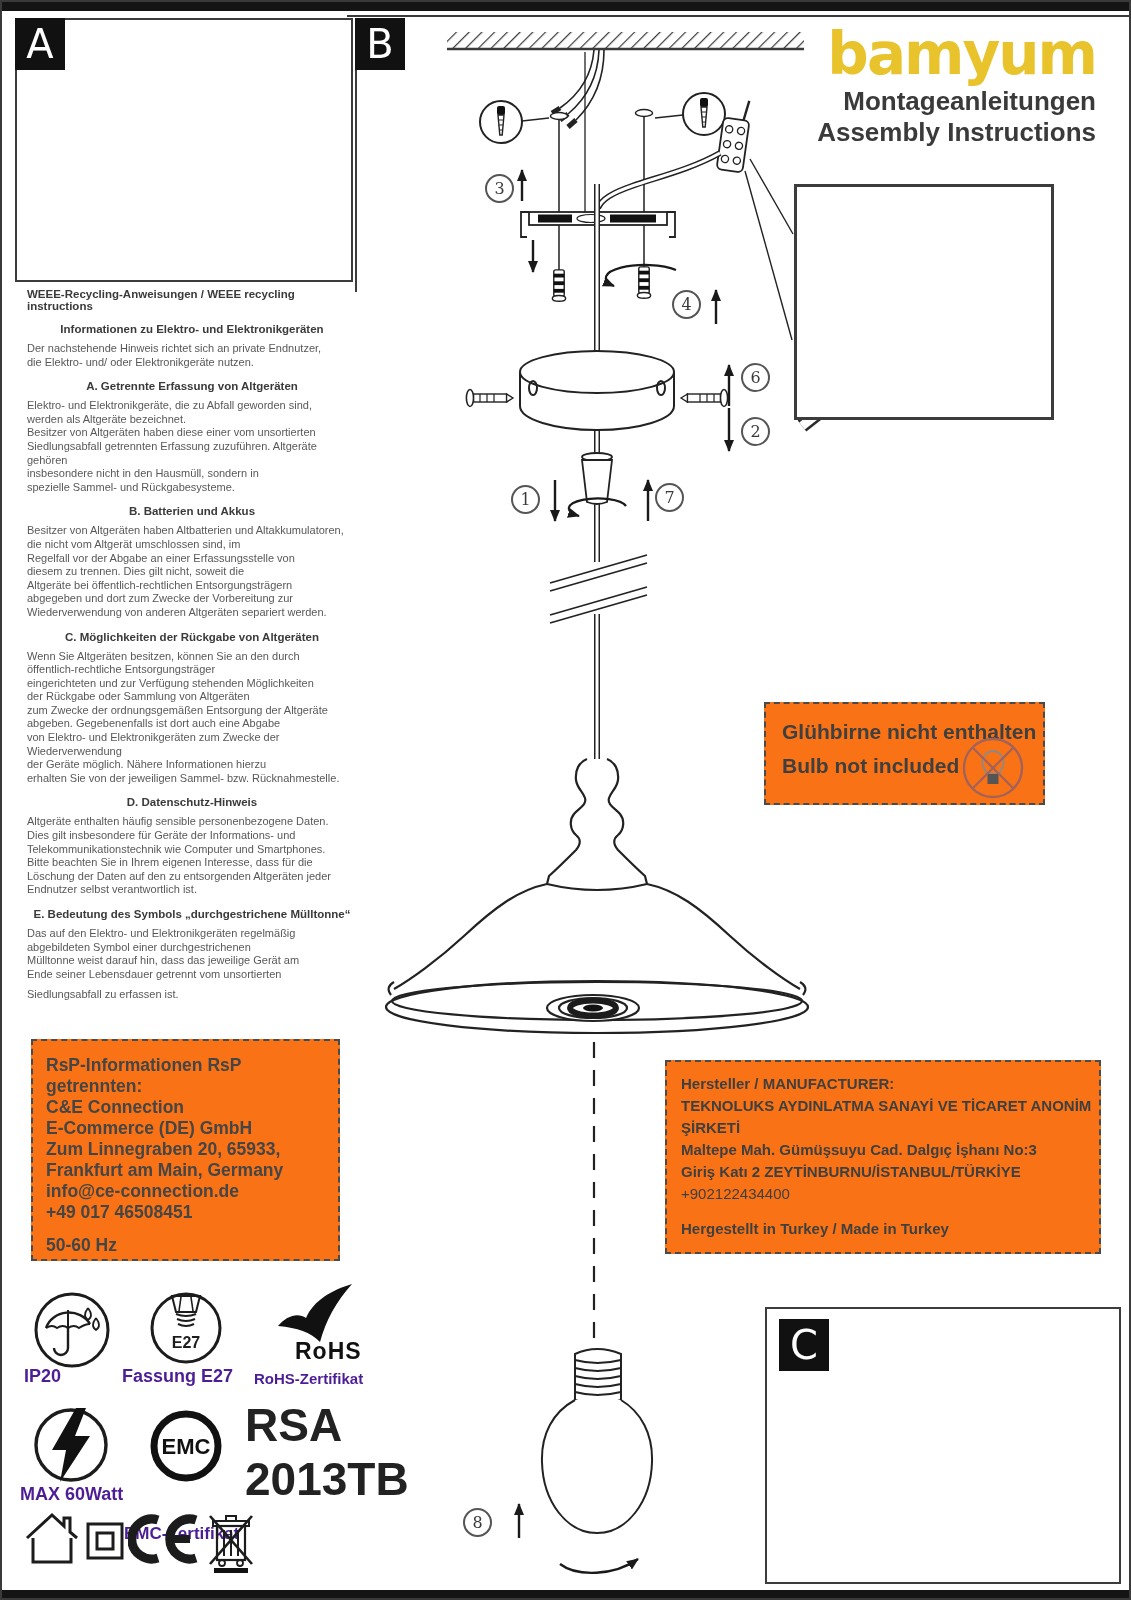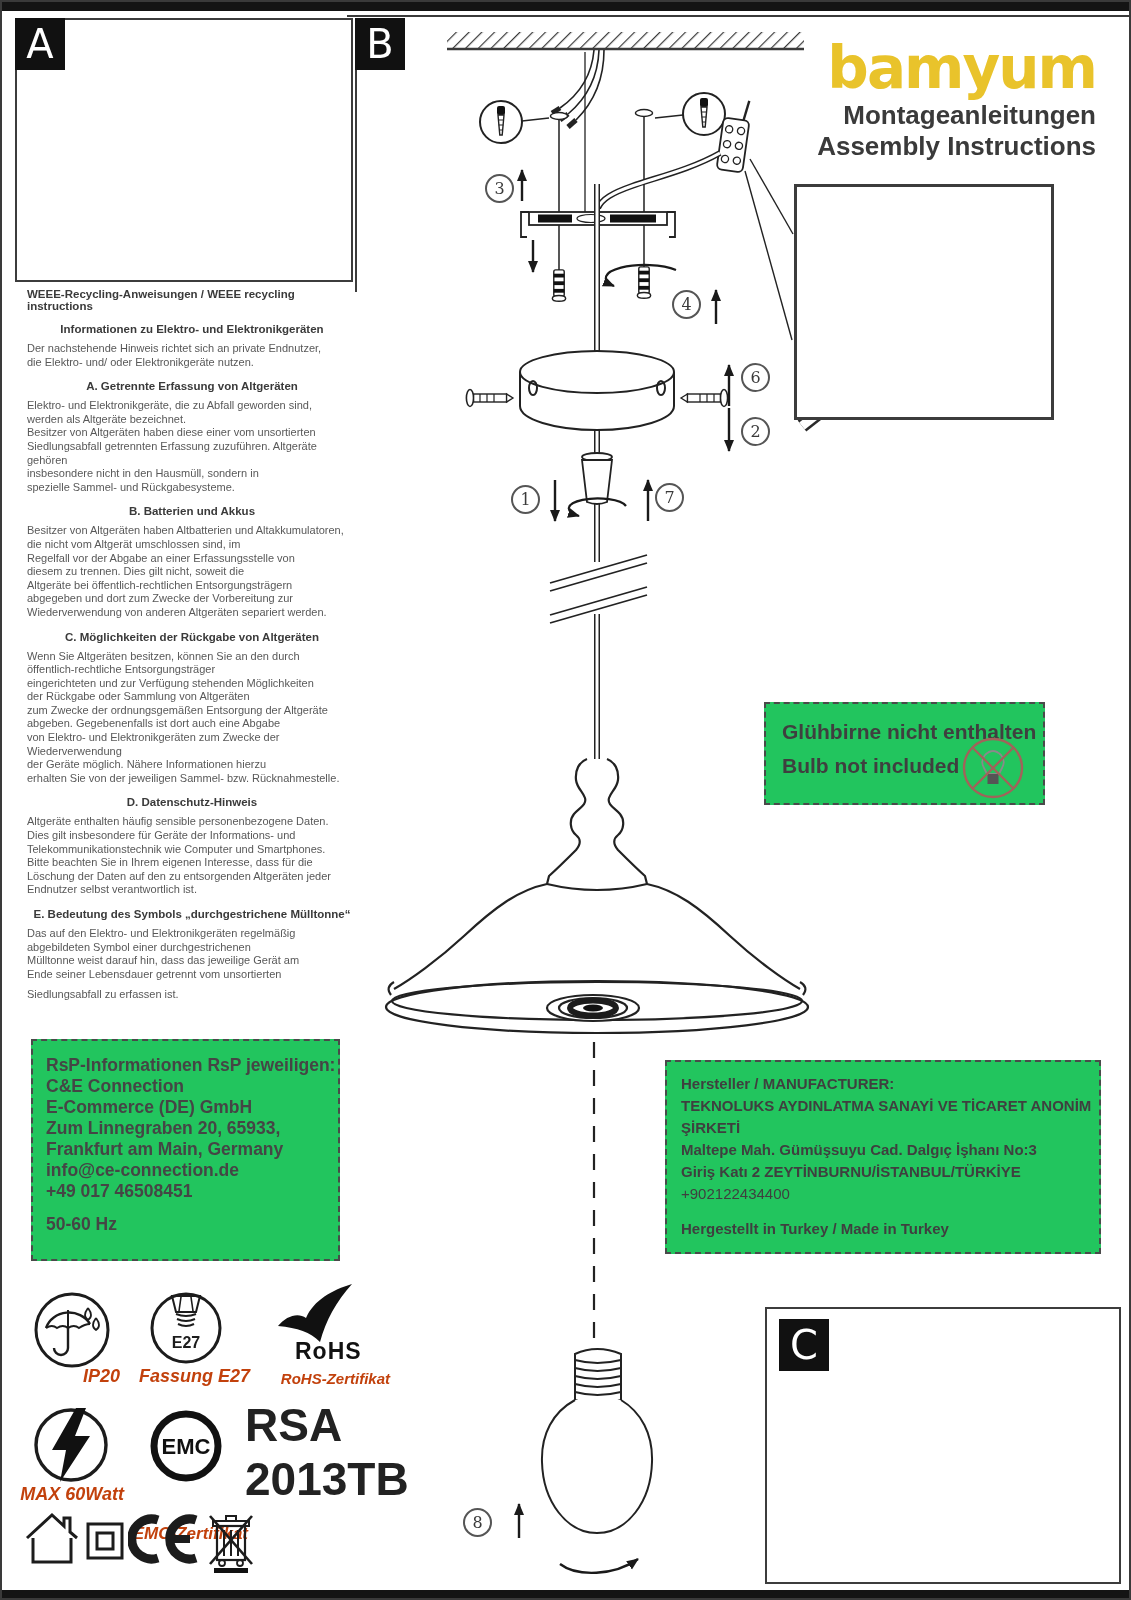--- a/index.html
+++ b/index.html
@@ -18,46 +18,46 @@
   .box-detail{left:792px;top:182px;width:260px;height:236px;border-width:3px;}
   .seclabel{
     width:50px;height:52px;background:#111;color:#fff;
     font-family:"DejaVu Sans",sans-serif;font-weight:400;font-size:40px;
     display:flex;align-items:center;justify-content:center;line-height:1;
   }
   .lab-a{left:13px;top:16px;}
   .lab-b{left:353px;top:16px;}
   .lab-c{left:777px;top:1317px;}
   .bline{left:353px;top:68px;width:2px;height:222px;background:#3c3c3c;}
-  .brand{left:792px;top:34px;width:302px;text-align:right;}
+  .brand{left:792px;top:20px;width:302px;text-align:right;}
   .brand .logo{
     font-family:"DejaVu Sans",sans-serif;font-weight:700;font-size:58px;
     color:#e9c32b;letter-spacing:-2px;line-height:64px;
   }
   .brand .sub{font-size:26px;font-weight:700;color:#3a3a3a;line-height:31px;}
   .weee{left:25px;top:286px;width:330px;}
   .weee-title{font-size:11.5px;font-weight:700;color:#3a3a3a;margin-bottom:11px;}
   .weee-h{font-size:11.5px;font-weight:700;color:#3a3a3a;margin:11px 0 7px 0;text-align:center;}
   .weee-p{font-size:11px;line-height:13.6px;color:#585858;white-space:pre-line;margin:0 0 7px 0;}
-  .dashbox{border:2px dashed #4a4a4a;box-sizing:border-box;background:#22c55e;}
+  .dashbox{border:2px dashed #4a4a4a;box-sizing:border-box;background:#f97316;}
   .bulbnote{left:762px;top:700px;width:281px;height:103px;padding:11px 0 0 16px;}
   .bulbnote .l{font-size:21px;font-weight:700;color:#3f3f3f;line-height:34px;}
   .rspbox{left:29px;top:1037px;width:309px;height:222px;padding:14px 0 0 13px;}
   .rspbox .l{font-size:17.5px;font-weight:700;color:#454545;line-height:21px;}
   .rspbox .hz{margin-top:12px;}
   .manbox{left:663px;top:1058px;width:436px;height:194px;padding:11px 0 0 14px;}
   .manbox .l{font-size:15px;line-height:22px;color:#3f3f3f;font-weight:700;}
   .manbox .lt{font-weight:400;}
   .manbox .made{margin-top:13px;}
   .stepnum{
     width:29px;height:29px;border:2px solid #555;border-radius:50%;
     font-family:"DejaVu Serif",serif;font-size:16px;color:#3a3a3a;
     text-align:center;line-height:26px;box-sizing:border-box;background:#fff;
   }
-  .certlabel{font-weight:700;color:#c2410c;text-align:right;font-style:italic;}
+  .certlabel{font-weight:700;color:#4c1d95;text-align:left;}
   .model{
     left:243px;top:1396px;width:260px;font-size:46px;font-weight:700;color:#222;
     letter-spacing:0px;font-family:"Liberation Sans",sans-serif;
   }
   .rohsword{font-size:23px;font-weight:700;color:#111;letter-spacing:1px;}
   svg{display:block;}
   .diagram{left:0;top:0;pointer-events:none;}
 </style>
 </head>
 <body>
@@ -387,21 +387,21 @@
   </div>
   <svg class="abs" style="left:958px;top:733px;" width="66" height="66" viewBox="0 0 66 66">
     <circle cx="33" cy="33" r="29" fill="none" stroke="#a2625a" stroke-width="2.4"></circle>
     <path d="M25,20 q8,-8 16,0 q5,6 1,13 l-3,6 h-12 l-3,-6 q-4,-7 1,-13" fill="none" stroke="#8a8a8a" stroke-width="1.8"></path>
     <rect x="27.5" y="39" width="11" height="10" fill="#555"></rect>
     <line x1="12" y1="12" x2="54" y2="54" stroke="#a2625a" stroke-width="2.2"></line>
     <line x1="54" y1="12" x2="12" y2="54" stroke="#a2625a" stroke-width="2.2"></line>
   </svg>
 
   <div class="abs dashbox rspbox">
-    <div class="l">RsP-Informationen RsP jeweiligen:</div>
+    <div class="l">RsP-Informationen RsP getrennten:</div>
     <div class="l">C&amp;E Connection</div>
     <div class="l">E-Commerce (DE) GmbH</div>
     <div class="l">Zum Linnegraben 20, 65933,</div>
     <div class="l">Frankfurt am Main, Germany</div>
     <div class="l">info@ce-connection.de</div>
     <div class="l">+49 017 46508451</div>
     <div class="l hz">50-60 Hz</div>
   </div>
 
   <div class="abs dashbox manbox">

